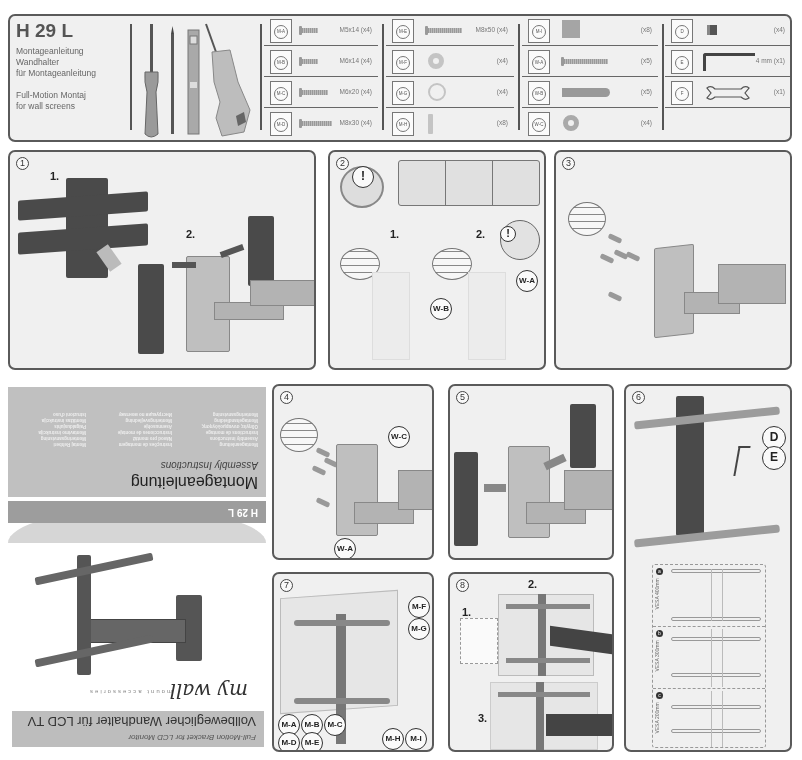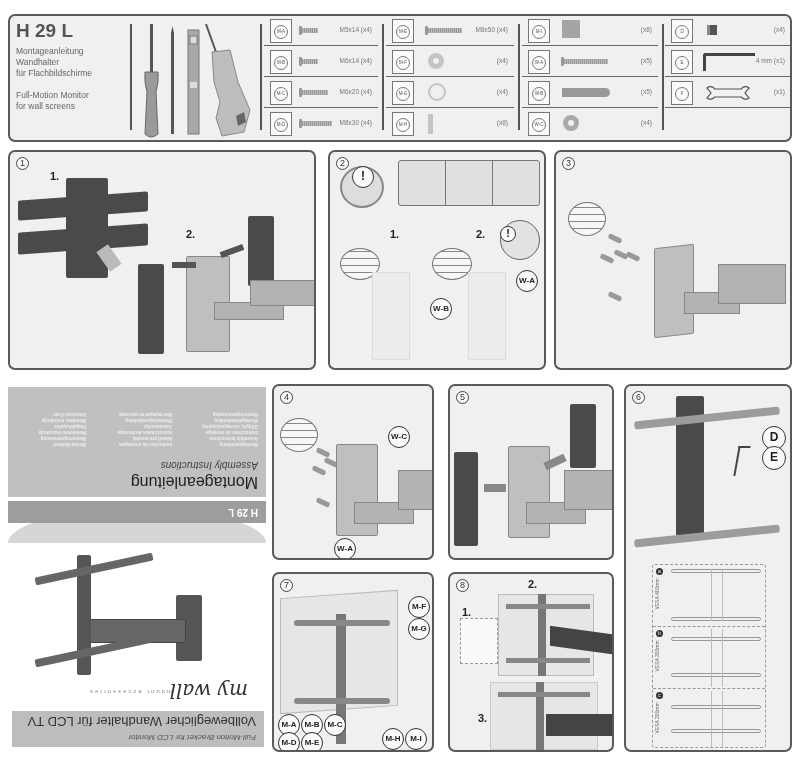--- a/index.html
+++ b/index.html
@@ -67,23 +67,23 @@
   .dowel { position: absolute; width: 14px; height: 5px; background: #999; transform: rotate(25deg); border-radius: 2px; }
 </style>
 </head>
 <body>
 
 <div class="panel" id="header-panel">
   <div class="title-block">
     <h1>H 29 L</h1>
     <p>Montageanleitung</p>
     <p>Wandhalter</p>
-    <p>für Flachbildschirme</p>
+    <p>für Montageanleitung</p>
     <div class="gap"></div>
-    <p>Full-Motion Monitor</p>
+    <p>Full-Motion Montaj</p>
     <p>for wall screens</p>
   </div>
   <div class="vdiv" style="left:120px"></div>
 
   <svg style="position:absolute;left:128px;top:6px" width="118" height="116">
     <g>
       <rect x="12" y="2" width="3" height="48" fill="#555"></rect>
       <path d="M7 50 Q6 60 9 70 L7 112 Q13 118 20 112 L18 70 Q21 60 20 50 Z" fill="#9a9a9a" stroke="#666"></path>
     </g>
     <g>

